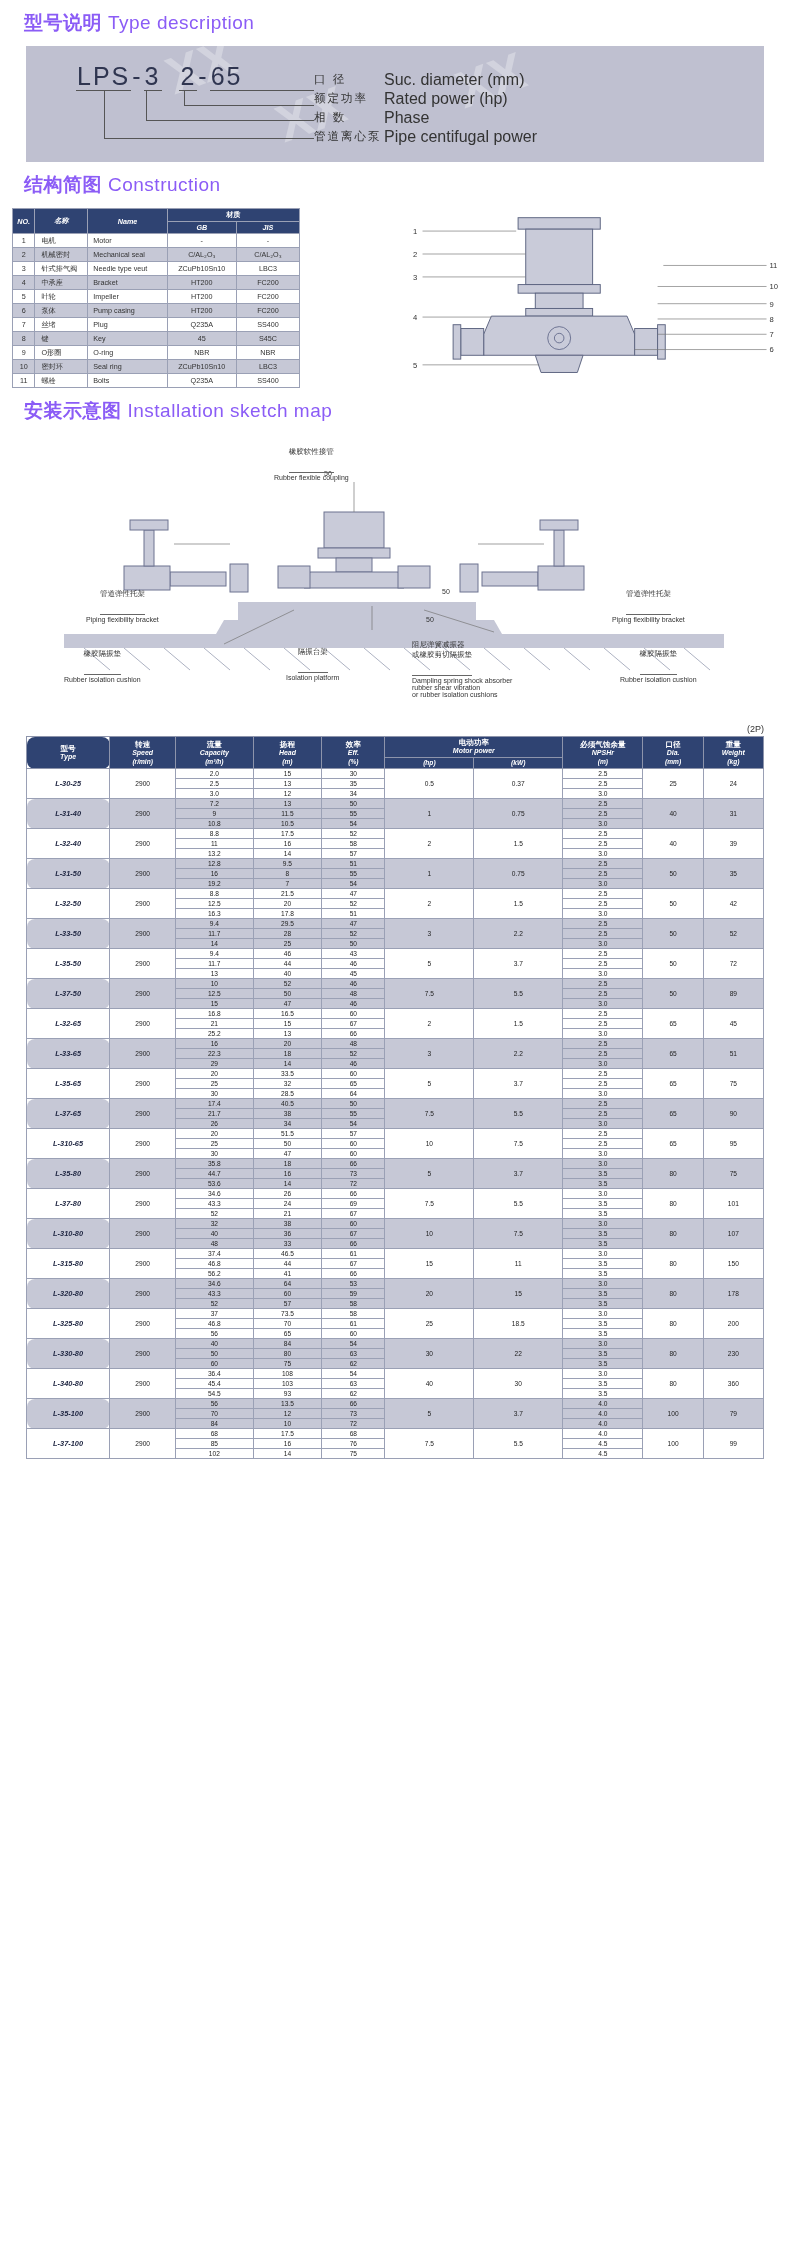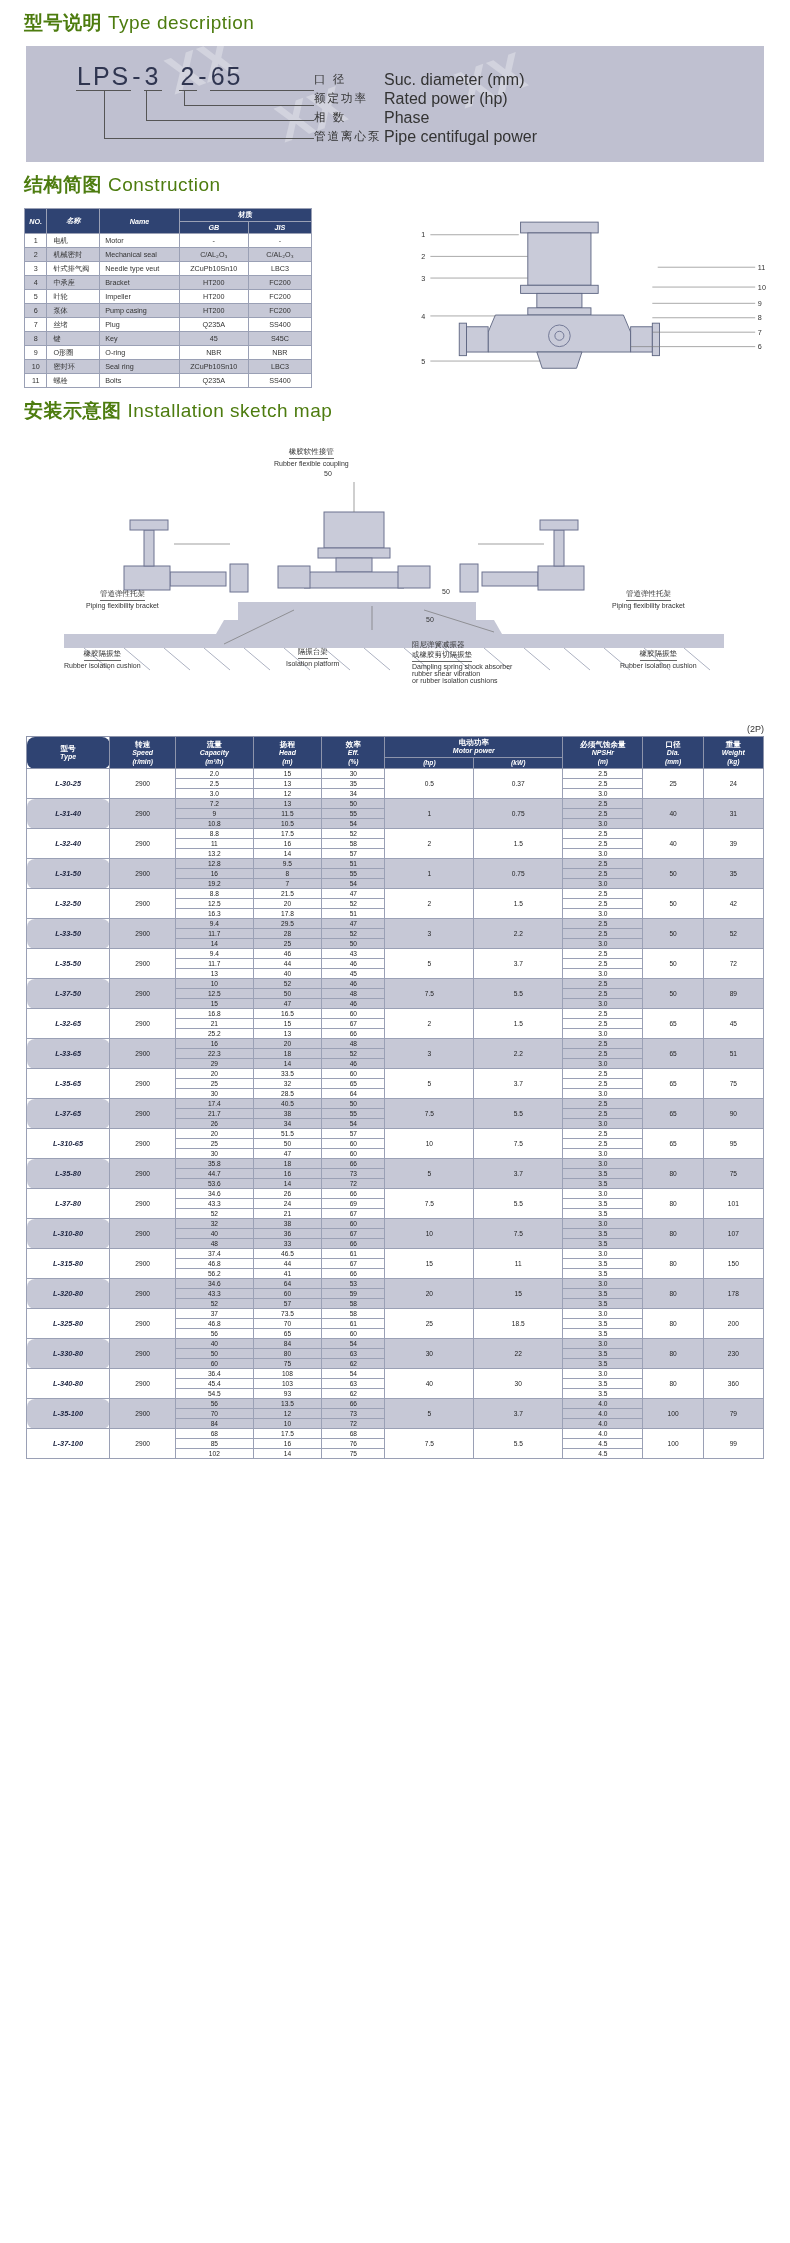--- a/index.html
+++ b/index.html
@@ -29,21 +29,21 @@
     font-size:13px; letter-spacing:1.2px; color:#c9c9c9; white-space:nowrap;
   }
   .brand-sub {
     position:absolute; left:38px; top:92px;
     font-size:17px; color:#555; letter-spacing:2px; white-space:nowrap;
   }
 
   
   .sec-head {
     margin: 10px 0 10px 24px;
-    font-size:19px; color:#4d7c0f; font-weight:bold;
+    font-size:19px; color:#8b5cf6; font-weight:bold;
     letter-spacing:.5px;
   }
   .sec-head .en { font-weight:normal; margin-left:6px; }
 
   
   .type-panel {
     position:relative; margin:0 26px; height:116px;
     background:#bfc0d0; overflow:hidden;
   }
   .type-panel .wm {
@@ -56,21 +56,21 @@
     font-size:25px; color:#2f3550; letter-spacing:2px; white-space:nowrap;
   }
   .type-code span { border-bottom:1.5px solid #555; padding:0 1px; }
   .tick { position:absolute; background:#555; }
   .lead-labels { position:absolute; left:288px; top:24px; }
   .lead-row { height:19px; display:flex; align-items:center; white-space:nowrap; }
   .lead-cn { font-size:11.5px; color:#333; width:70px; letter-spacing:2px; }
   .lead-en { font-size:16px; color:#333; }
 
   
-  .constr-wrap { display:flex; padding:0 24px; align-items:flex-start;gap:40px; }
+  .constr-wrap { display:flex; padding:0 12px; align-items:flex-start;gap:40px; }
   table.tbl { border-collapse:collapse; }
   table.constr { width:288px; font-size:7.2px; }
   table.constr th, table.constr td {
     border:1px solid #9aa0b5; padding:1px 2px; text-align:center; height:14px;
   }
   table.constr thead th {
     background:#2f4372; color:#fff; font-weight:bold; font-style:italic;
     height:12px; font-size:7.2px;
   }
   table.constr thead th.cn { font-style:normal; }
@@ -84,21 +84,21 @@
   .constr-fig {
     flex:1; margin-left:8px; height:178px; position:relative;
     background:#ffffff;
   }
 
   
   .install-fig {
     margin:0 24px; height:290px; position:relative; background:#fff;
   }
   .fig-label { position:absolute; white-space:nowrap; text-align:center; }
-  .fig-label .cn { font-size:7.5px; color:#333; border-bottom:.8px solid #666; padding-bottom:1px; display:inline-block;}
+  .fig-label .cn { font-size:7.5px; color:#333; border-bottom:.8px solid #666; padding-bottom:15px; display:inline-block;}
   .fig-label .en { font-size:7px; color:#333; display:block; margin-top:1px;}
 
   
   .perf-note {
     text-align:right; margin:0 26px 2px 0; font-size:9px; color:#333;
   }
   table.perf {
     width:738px; margin:0 auto; border-collapse:collapse; font-size:6.6px;
   }
   table.perf th {

